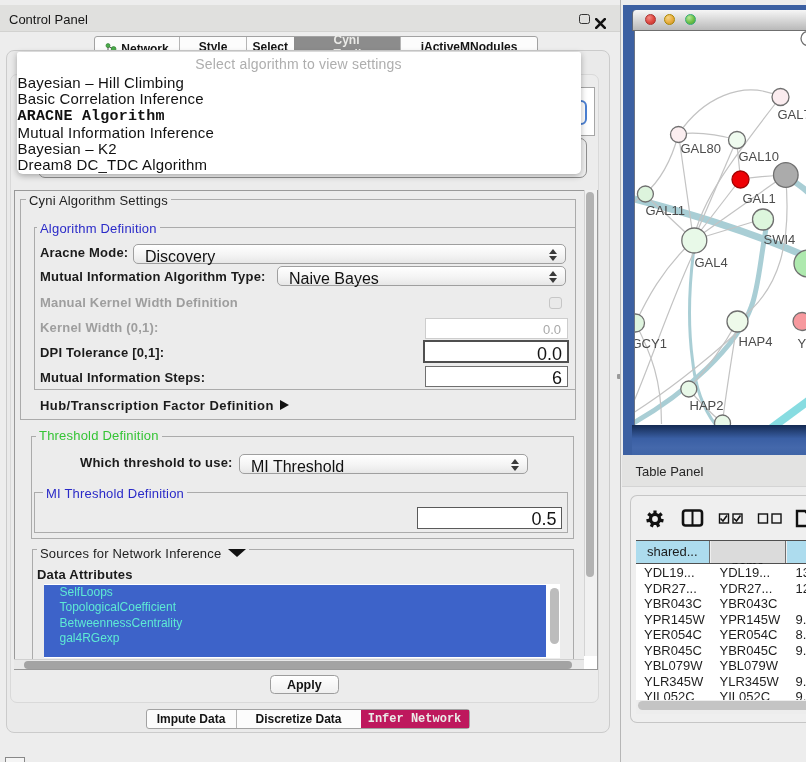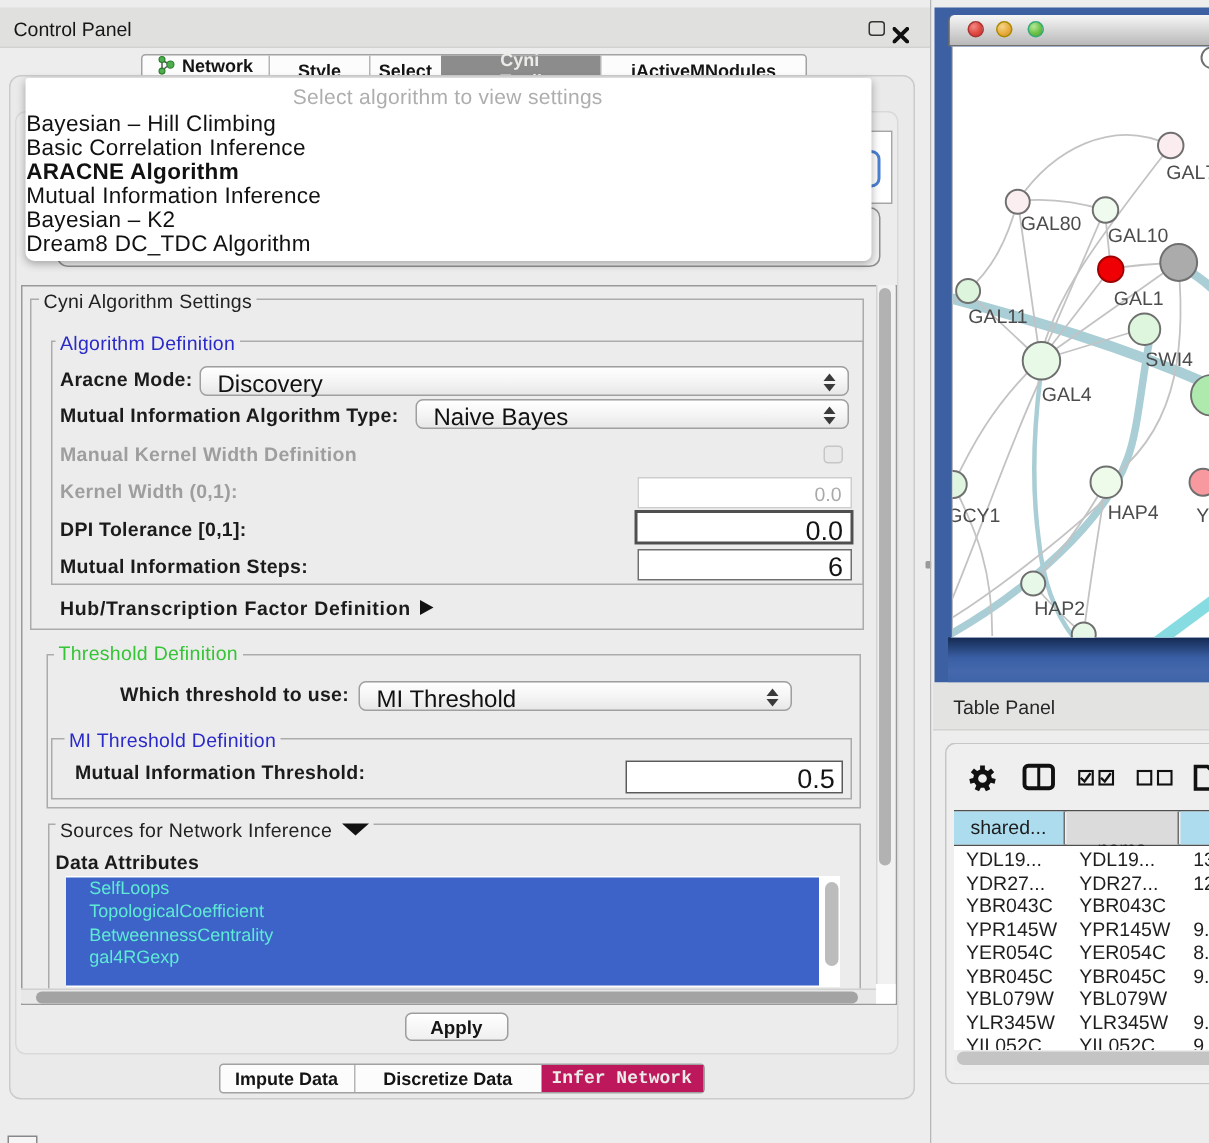--- a/index.html
+++ b/index.html
@@ -1,19 +1,19 @@
 <!DOCTYPE html>
 <html><head>
 <meta charset="utf-8">
 <style>
   * { margin:0; padding:0; box-sizing:border-box; }
   html,body { width:806px; height:762px; overflow:hidden; }
   body { font-family:"Liberation Sans", sans-serif; background:#ededed; position:relative; }
   .abs { position:absolute; }
-  .b { font-weight:bold; }
+  .b { font-weight:bold;font-family:Liberation Mono, monospace; }
   .lbl { font-size:13px; letter-spacing:0.2px; font-weight:bold; color:#1b1b1b; white-space:nowrap; }
   .dis { color:#9e9e9e; }
   .combo { position:absolute; border:1px solid #9f9f9f; border-radius:5px;
            background:linear-gradient(#ffffff 0%, #f4f4f4 55%, #e7e7e7 100%);
            font-size:16px; color:#111; }
   .combo .ct { position:absolute; left:11px; top:3px; }
   .combo .ar { position:absolute; right:8px; top:4px; width:0; height:0; border-left:4.5px solid transparent; border-right:4.5px solid transparent; border-bottom:5px solid #3a3a3a; } .combo .ar2 { position:absolute; right:8px; top:11px; width:0; height:0; border-left:4.5px solid transparent; border-right:4.5px solid transparent; border-top:5px solid #3a3a3a; }
   .fld { position:absolute; background:#fff; font-size:18px; color:#141414; text-align:right; }
   .grp { position:absolute; border:1px solid #ababab; }
   .glbl { position:absolute; background:#ececec; padding:0 3px; font-size:13px; letter-spacing:0.2px; white-space:nowrap; }
@@ -28,21 +28,21 @@
     <div class="abs" style="left:9px; top:7px; font-size:13px; color:#161616;">Control Panel</div>
     <div class="abs" style="left:579px; top:9px; width:11px; height:10px; border:1.5px solid #333; border-radius:2.5px;"></div>
     <div class="abs" style="left:595px; top:13px; width:11px; height:11px;">
       <svg width="11" height="11" viewBox="0 0 11 11" style="display:block;">
           <path d="M1.2 1.2 L9.8 9.8 M9.8 1.2 L1.2 9.8" stroke="#111" stroke-width="2.6" stroke-linecap="round"></path>
         </svg>
     </div>
   </div>
 
   <div class="abs" style="left:94px; top:36px; height:21px; display:flex; border:1px solid #a2a2a2; border-radius:3px; background:#fcfcfc; font-size:12px; font-weight:bold; color:#141414;">
-    <div style="width:85px; display:flex; align-items:flex-start; justify-content:center; border-right:1px solid #b5b5b5;"><span id="neticon" style="margin-right:4px; width:12px; height:13px; display:inline-block;"><svg width="12" height="13" viewBox="0 0 12 13">
+    <div style="width:85px; display:flex; align-items:flex-end; justify-content:center; border-right:1px solid #b5b5b5;"><span id="neticon" style="margin-right:4px; width:12px; height:13px; display:inline-block;"><svg width="12" height="13" viewBox="0 0 12 13">
             <path d="M3 3 L3 10 M3 3 L8 6 M3 10 L8 6" stroke="#555" stroke-width="1" fill="none"></path>
             <circle cx="3" cy="2.6" r="2" fill="#4cae4c" stroke="#2c7d2c" stroke-width="0.7"></circle>
             <circle cx="8.6" cy="6" r="2.4" fill="#4cae4c" stroke="#2c7d2c" stroke-width="0.7"></circle>
             <circle cx="3" cy="10.4" r="2" fill="#4cae4c" stroke="#2c7d2c" stroke-width="0.7"></circle>
           </svg></span>Network</div>
     <div style="width:67px; display:flex; align-items:center; justify-content:center; border-right:1px solid #b5b5b5;">Style</div>
     <div style="width:46.5px; display:flex; align-items:center; justify-content:center;">Select</div>
     <div style="width:106.5px; display:flex; align-items:center; justify-content:center; background:#8c8c8c; color:#ebebe8;padding-left:40px;">Cyni Toolbox</div>
     <div style="width:137px; display:flex; align-items:center; justify-content:center; border-left:1px solid #b5b5b5;">jActiveMNodules</div>
   </div>
@@ -97,21 +97,20 @@
   <div class="lbl abs" style="left:80px; top:455px;">Which threshold to use:</div>
   <div class="combo" style="left:239px; top:454px; width:289px; height:20px;">
       <span class="ct">MI Threshold</span>
       <span class="ar"></span>
       <span class="ar2"></span>
     </div>
 
   <div class="grp" style="left:33.5px; top:492px; width:534.5px; height:41px;"></div>
   <div class="glbl" style="left:43px; top:486px; color:#2a2ac8;">MI Threshold Definition</div>
 
-  <div class="lbl abs" style="left:50px; top:507px;">Mutual Information Threshold:</div>
   <div class="fld" style="left:417px; top:507px; width:144.5px; height:21.5px; border:1.5px solid #5a5a5a; padding:1px 4px 0 0;">0.5</div>
 
   <div class="grp" style="left:32px; top:549px; width:542px; height:118px;"></div>
   <div class="glbl" style="left:37px; top:545.5px; color:#222;">Sources for Network Inference <span style="display:inline-block; margin-left:3px; margin-bottom:1px; width:0; height:0; border-top:8px solid #111; border-left:9px solid transparent; border-right:9px solid transparent;"></span></div>
   <div class="lbl abs" style="left:37px; top:566.5px;">Data Attributes</div>
 
   <div class="abs" style="left:43.5px; top:584px; width:516.5px; height:74px; background:#fff;"></div>
   <div class="abs" style="left:43.5px; top:584.5px; width:502px; height:72.5px; background:#3d63c9; color:#5eead4; font-size:12px; line-height:15.5px; padding-left:16px; overflow:hidden;">SelfLoops<br>TopologicalCoefficient<br>BetweennessCentrality<br>gal4RGexp</div>
   <div class="abs" style="left:549.5px; top:588px; width:9px; height:55.5px; background:#bcbcbc; border-radius:4.5px;"></div>
 

